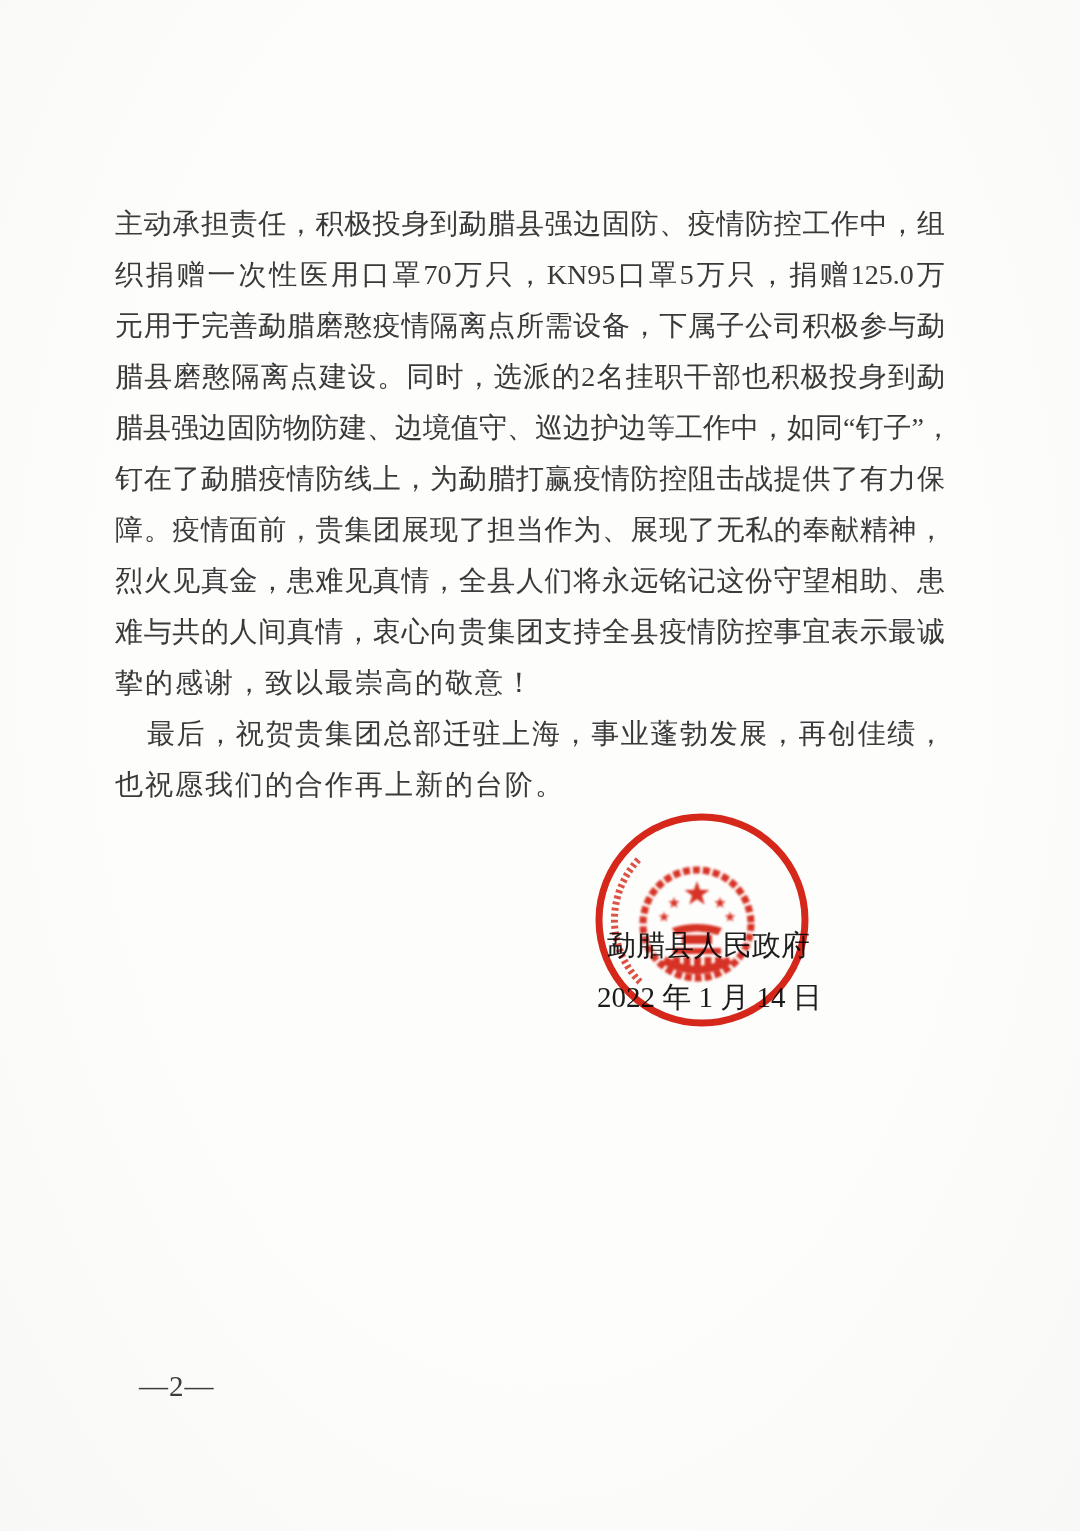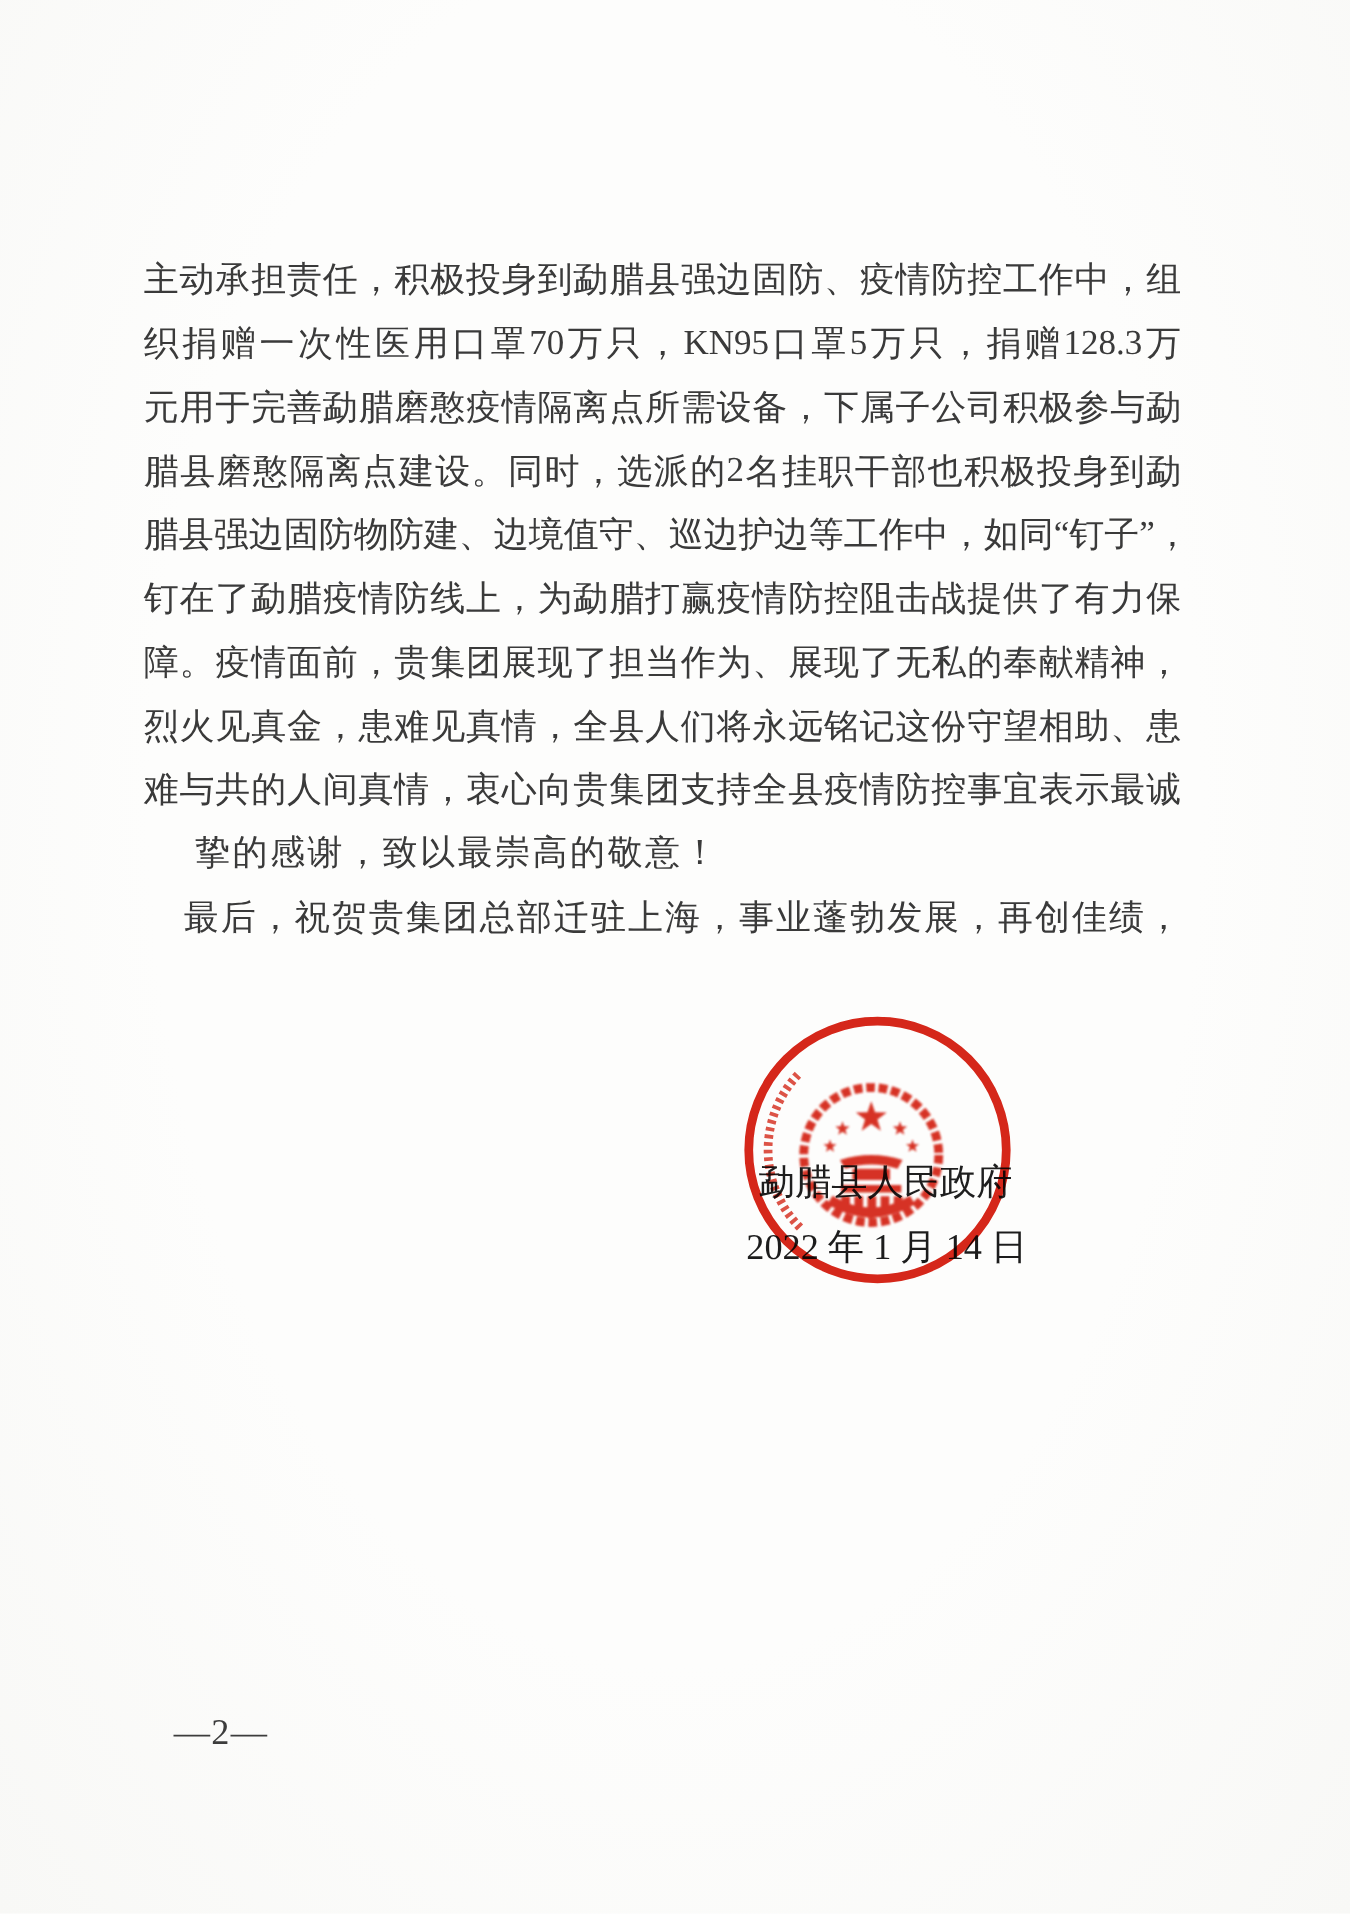--- a/index.html
+++ b/index.html
@@ -29,21 +29,20 @@
   }
   .line.just {
     display: flex;
     justify-content: space-between;
     align-items: center;
   }
   .line.just span { display: inline-block; }
   .line.plain {
     line-height: 51px;
     letter-spacing: 2px;
-    margin-left: 41px;
   }
   
   .signature {
     position: absolute;
     left: 607px;
     top: 926px;
     font-size: 29px;
     letter-spacing: 0px;
     color: #1e1e1e;
     white-space: nowrap;
@@ -137,21 +136,21 @@
         <span>，</span>
         <span>KN95</span>
         <span>口</span>
         <span>罩</span>
         <span>5</span>
         <span>万</span>
         <span>只</span>
         <span>，</span>
         <span>捐</span>
         <span>赠</span>
-        <span>128.3</span>
+        <span>125.0</span>
         <span>万</span>
       </div>
       <div class="line just">
         <span>元</span>
         <span>用</span>
         <span>于</span>
         <span>完</span>
         <span>善</span>
         <span>勐</span>
         <span>腊</span>
@@ -389,20 +388,21 @@
         <span>勃</span>
         <span>发</span>
         <span>展</span>
         <span>，</span>
         <span>再</span>
         <span>创</span>
         <span>佳</span>
         <span>绩</span>
         <span>，</span>
       </div>
+      <div class="line plain">也祝愿我们的合作再上新的台阶。</div>
     </div>
 
   <div class="signature">勐腊县人民政府</div>
 
   <div class="sign-date">2022 年 1 月 14 日</div>
 
   <svg class="seal" viewBox="0 0 220 220" xmlns="http://www.w3.org/2000/svg">
     <defs>
       <path id="star" d="M0,-1 L0.235,-0.324 L0.951,-0.309 L0.38,0.124 L0.588,0.809 L0,0.4 L-0.588,0.809 L-0.38,0.124 L-0.951,-0.309 L-0.235,-0.324 Z"></path>
       <path id="arcPath" d="M 34,110 A 76,76 0 1 1 33.99,109.4" fill="none"></path>

